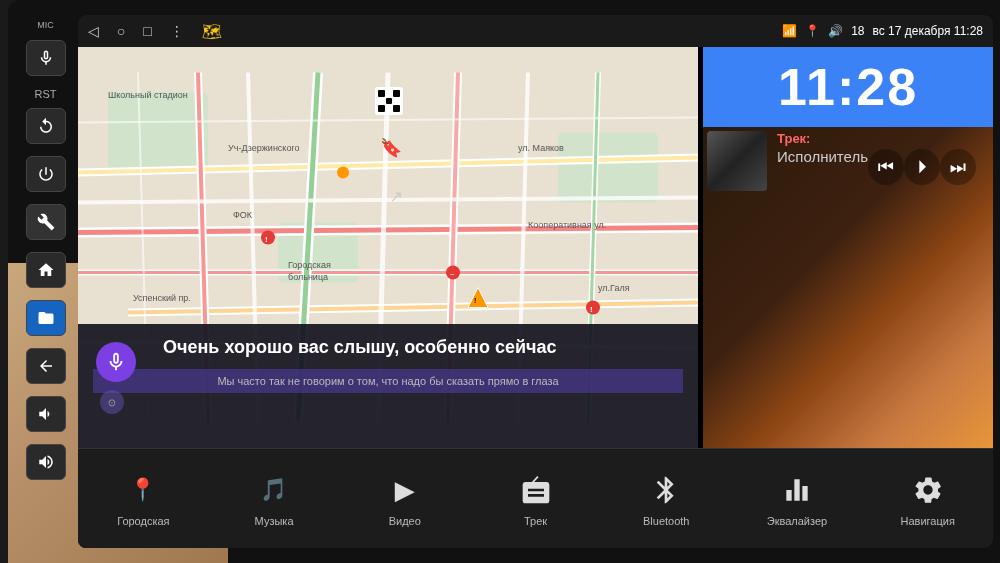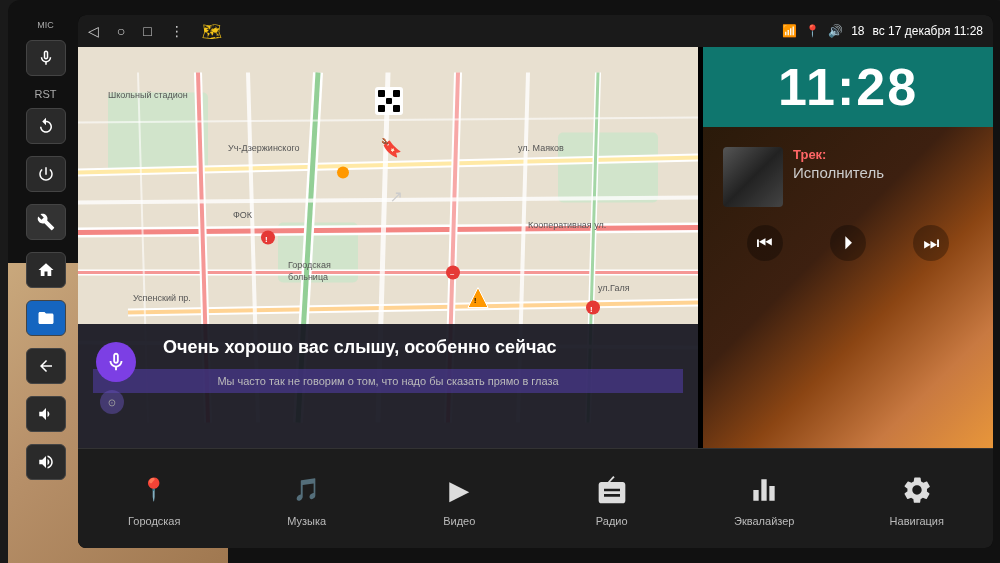--- a/index.html
+++ b/index.html
@@ -206,43 +206,43 @@
       right: 0;
       width: 290px;
       bottom: 100px;
       background: #1a1a1a;
       display: flex;
       flex-direction: column;
     }
 
     
     .clock-display {
-      background: #0f766e;
+      background: #3b82f6;
       padding: 10px 15px;
       flex: 0 0 auto;
     }
 
     .clock-time {
       color: #fff;
       font-size: 52px;
       font-weight: bold;
       font-family: 'Arial', sans-serif;
       letter-spacing: 2px;
       text-align: center;
     }
 
     
     .media-player {
       flex: 1;
       background: linear-gradient(135deg, #2a1a0a 0%, #3d2010 40%, #8B4513 60%, #c87941 80%, #e8963a 100%);
       position: relative;
       overflow: hidden;
-      padding: 20px;
-      display: flex;
-      flex-direction: column;
+      padding: 4px;
+      display: flex;
+      flex-direction: row;
     }
 
     .media-top {
       display: flex;
       gap: 10px;
       align-items: flex-start;
     }
 
     .album-art {
       width: 60px;
@@ -595,21 +595,29 @@
       <div class="menu-item">
         <div class="menu-icon" style="font-size:26px;color:#ddd;">▶</div>
         <span class="menu-label">Видео</span>
       </div>
       <div class="menu-item">
         <div class="menu-icon" style="font-size:24px;">
           <svg width="32" height="32" viewBox="0 0 24 24" fill="#ddd">
               <path d="M20 6H10.55L14 2.5 12.91 1.5 8.91 6H4C2.9 6 2 6.9 2 8v12c0 1.1.9 2 2 2h16c1.1 0 2-.9 2-2V8c0-1.1-.9-2-2-2zm-2 11H6v-2h12v2zm0-4H6v-2h12v2z"></path>
             </svg>
         </div>
-        <span class="menu-label">Радио</span>
+        <span class="menu-label">Трек</span>
+      </div>
+      <div class="menu-item">
+        <div class="menu-icon">
+          <svg width="32" height="32" viewBox="0 0 24 24" fill="#ddd">
+              <path d="M17.71 7.71L12 2h-1v7.59L6.41 5 5 6.41 10.59 12 5 17.59 6.41 19 11 14.41V22h1l5.71-5.71-4.3-4.29 4.3-4.29zM13 5.83l1.88 1.88L13 9.59V5.83zm1.88 10.46L13 18.17v-3.76l1.88 1.88z"></path>
+            </svg>
+        </div>
+        <span class="menu-label">Bluetooth</span>
       </div>
       <div class="menu-item">
         <div class="menu-icon">
           <svg width="32" height="32" viewBox="0 0 24 24" fill="#ddd">
               <path d="M10 20h4V4h-4v16zm-6 0h4v-8H4v8zM16 9v11h4V9h-4z"></path>
             </svg>
         </div>
         <span class="menu-label">Эквалайзер</span>
       </div>
       <div class="menu-item">

